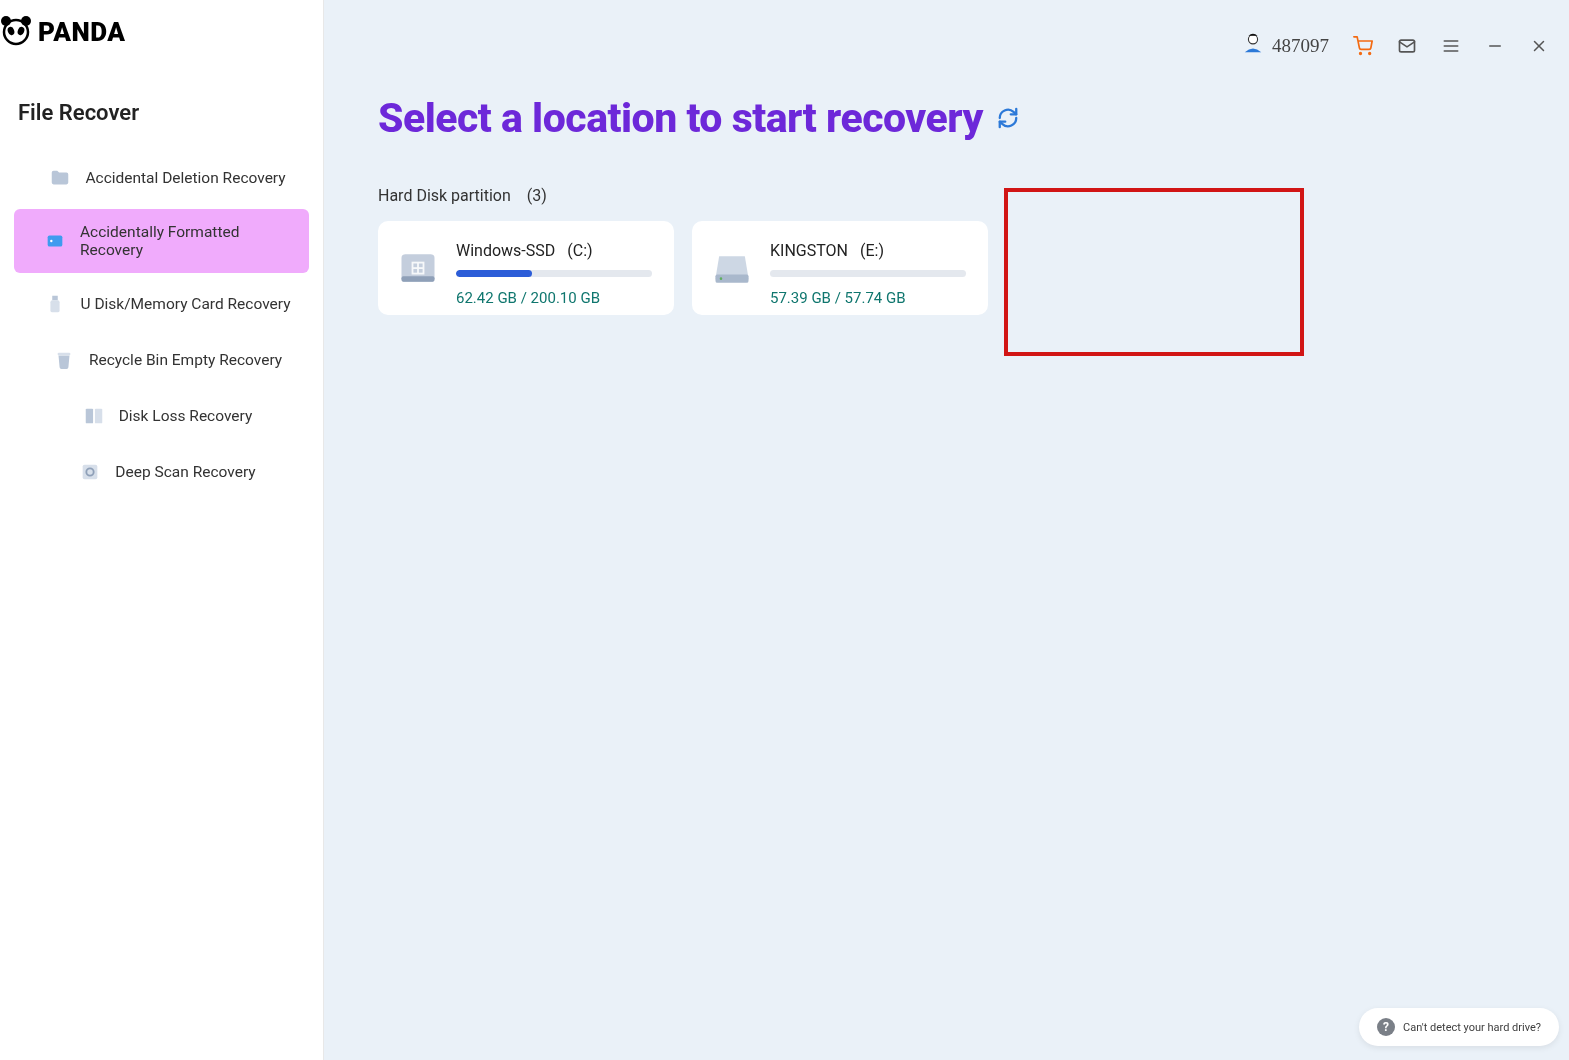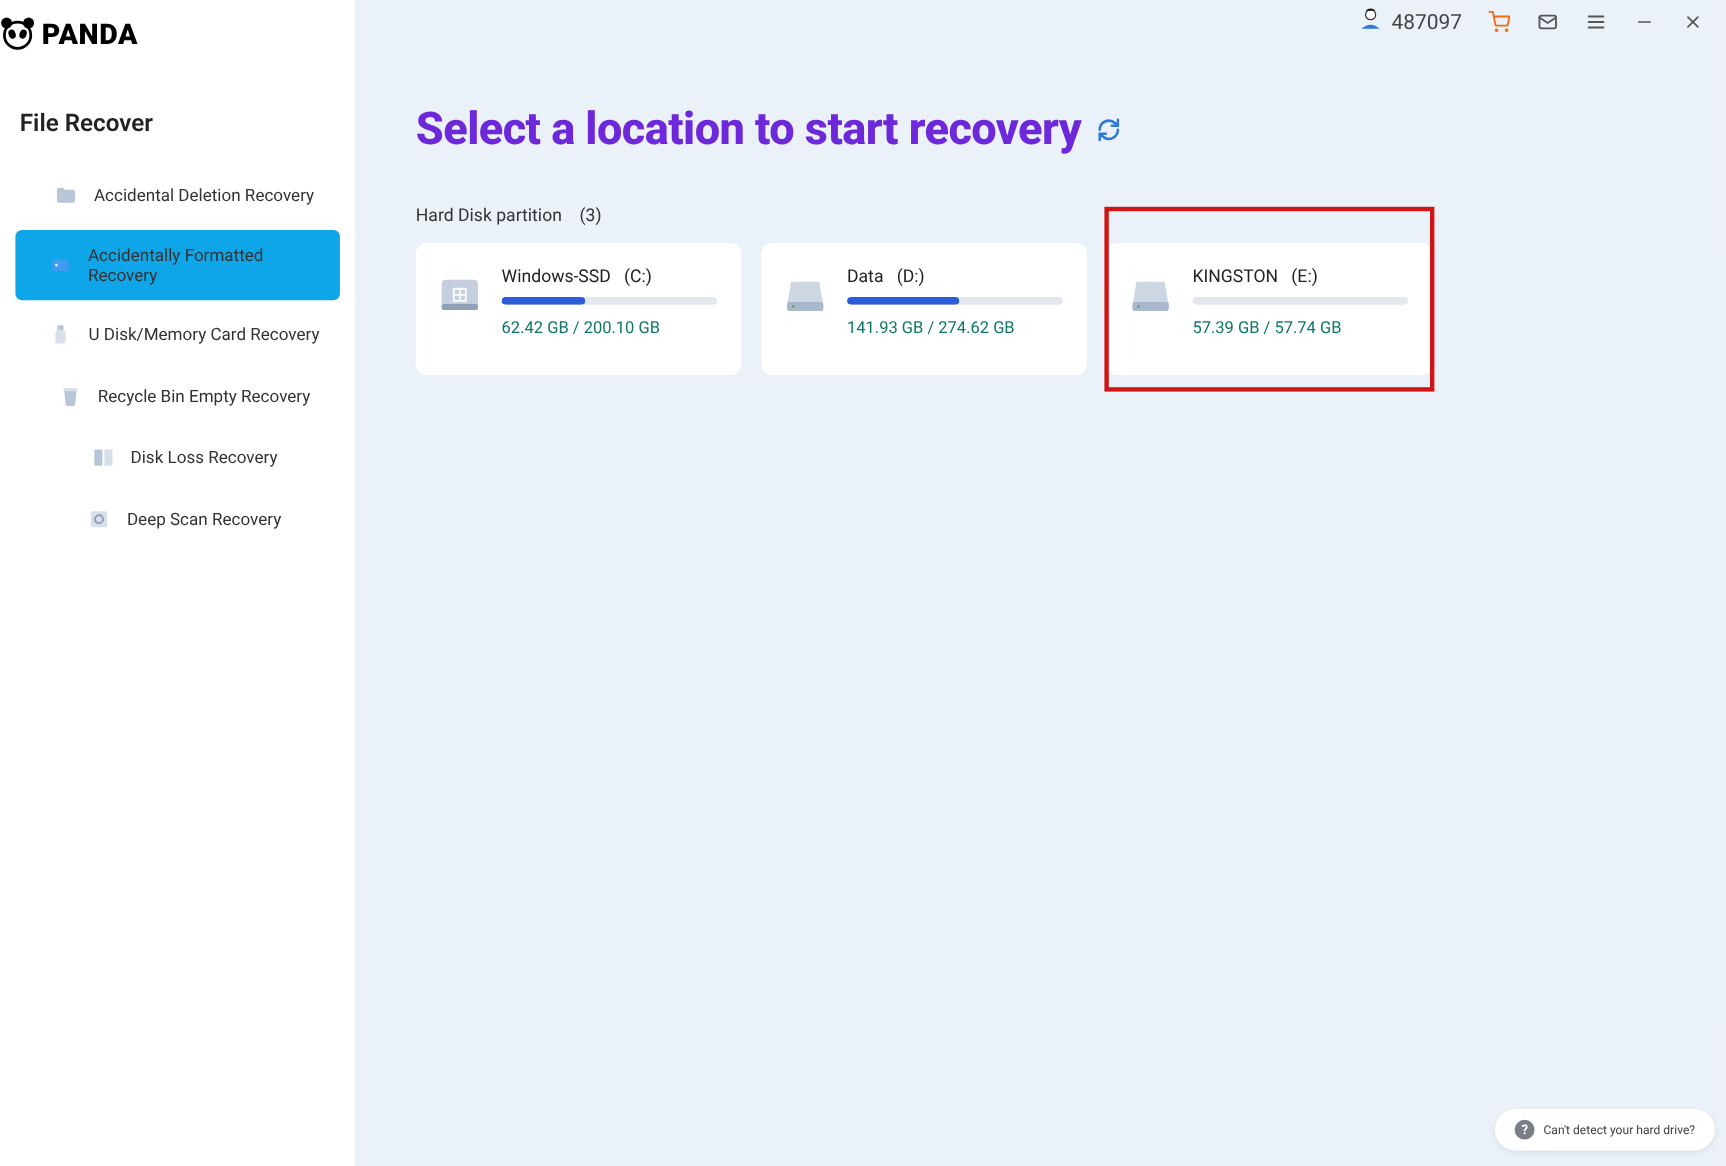--- a/index.html
+++ b/index.html
@@ -45,45 +45,46 @@
       gap: 14px;
       padding: 14px 18px 14px 30px;
       margin: 6px 14px;
       border-radius: 6px;
       font-size: 15.5px;
       color: #333;
       cursor: pointer;
       justify-content: center;
     }
     .sidebar-item.active {
-      background: #0ea5e9;
+      background: #f0abfc;
     }
     .sidebar-item .icon {
       width: 22px;
       height: 22px;
       display: flex;
       align-items: center;
       justify-content: center;
       flex-shrink: 0;
     }
 
     
     .main {
       flex: 1;
       background: #eaf1f8;
       position: relative;
       padding: 0 54px;
     }
     .topbar {
       position: absolute;
-      top: 6px;
+      top: 32px;
       right: 20px;
       display: flex;
       align-items: center;
       gap: 24px;
+      font-family: Liberation Serif, serif;
     }
     .topbar .user {
       display: flex;
       align-items: center;
       gap: 8px;
       font-size: 19px;
       color: #444;
     }
     .topbar .tb-btn {
       width: 20px;
@@ -123,21 +124,21 @@
     }
 
     .cards {
       display: flex;
       gap: 18px;
     }
     .card {
       background: #fff;
       border-radius: 10px;
       width: 296px;
-      height: 120px;
+      height: 94px;
       padding: 20px 22px 18px 18px;
       display: flex;
       gap: 16px;
       cursor: pointer;
     }
     .drive-icon {
       width: 44px;
       height: 44px;
       margin-top: 6px;
     }
@@ -369,37 +370,20 @@
         </div>
       </div>
       <div class="card">
         <div class="drive-icon"><svg viewBox="0 0 48 48" width="44" height="44">
             <path d="M10 10h28l4 24a3 3 0 0 1-3 3H9a3 3 0 0 1-3-3l4-24z" fill="#cdd7e4"></path>
             <rect x="6" y="30" width="36" height="9" rx="2" fill="#a9b8cc"></rect>
             <circle cx="12" cy="34.5" r="1.4" fill="#5fae5f"></circle>
           </svg></div>
         <div class="card-body">
           <div class="card-title-row">
-            <span>Data</span>
-            <span>(D:)</span>
-          </div>
-          <div class="progress">
-            <div class="progress-bar" style="width:52%"></div>
-          </div>
-          <div class="card-sub">141.93 GB / 274.62 GB</div>
-        </div>
-      </div>
-      <div class="card">
-        <div class="drive-icon"><svg viewBox="0 0 48 48" width="44" height="44">
-            <path d="M10 10h28l4 24a3 3 0 0 1-3 3H9a3 3 0 0 1-3-3l4-24z" fill="#cdd7e4"></path>
-            <rect x="6" y="30" width="36" height="9" rx="2" fill="#a9b8cc"></rect>
-            <circle cx="12" cy="34.5" r="1.4" fill="#5fae5f"></circle>
-          </svg></div>
-        <div class="card-body">
-          <div class="card-title-row">
             <span>KINGSTON</span>
             <span>(E:)</span>
           </div>
           <div class="progress">
             <div class="progress-bar" style="width:0%"></div>
           </div>
           <div class="card-sub">57.39 GB / 57.74 GB</div>
         </div>
       </div>
     </div>

